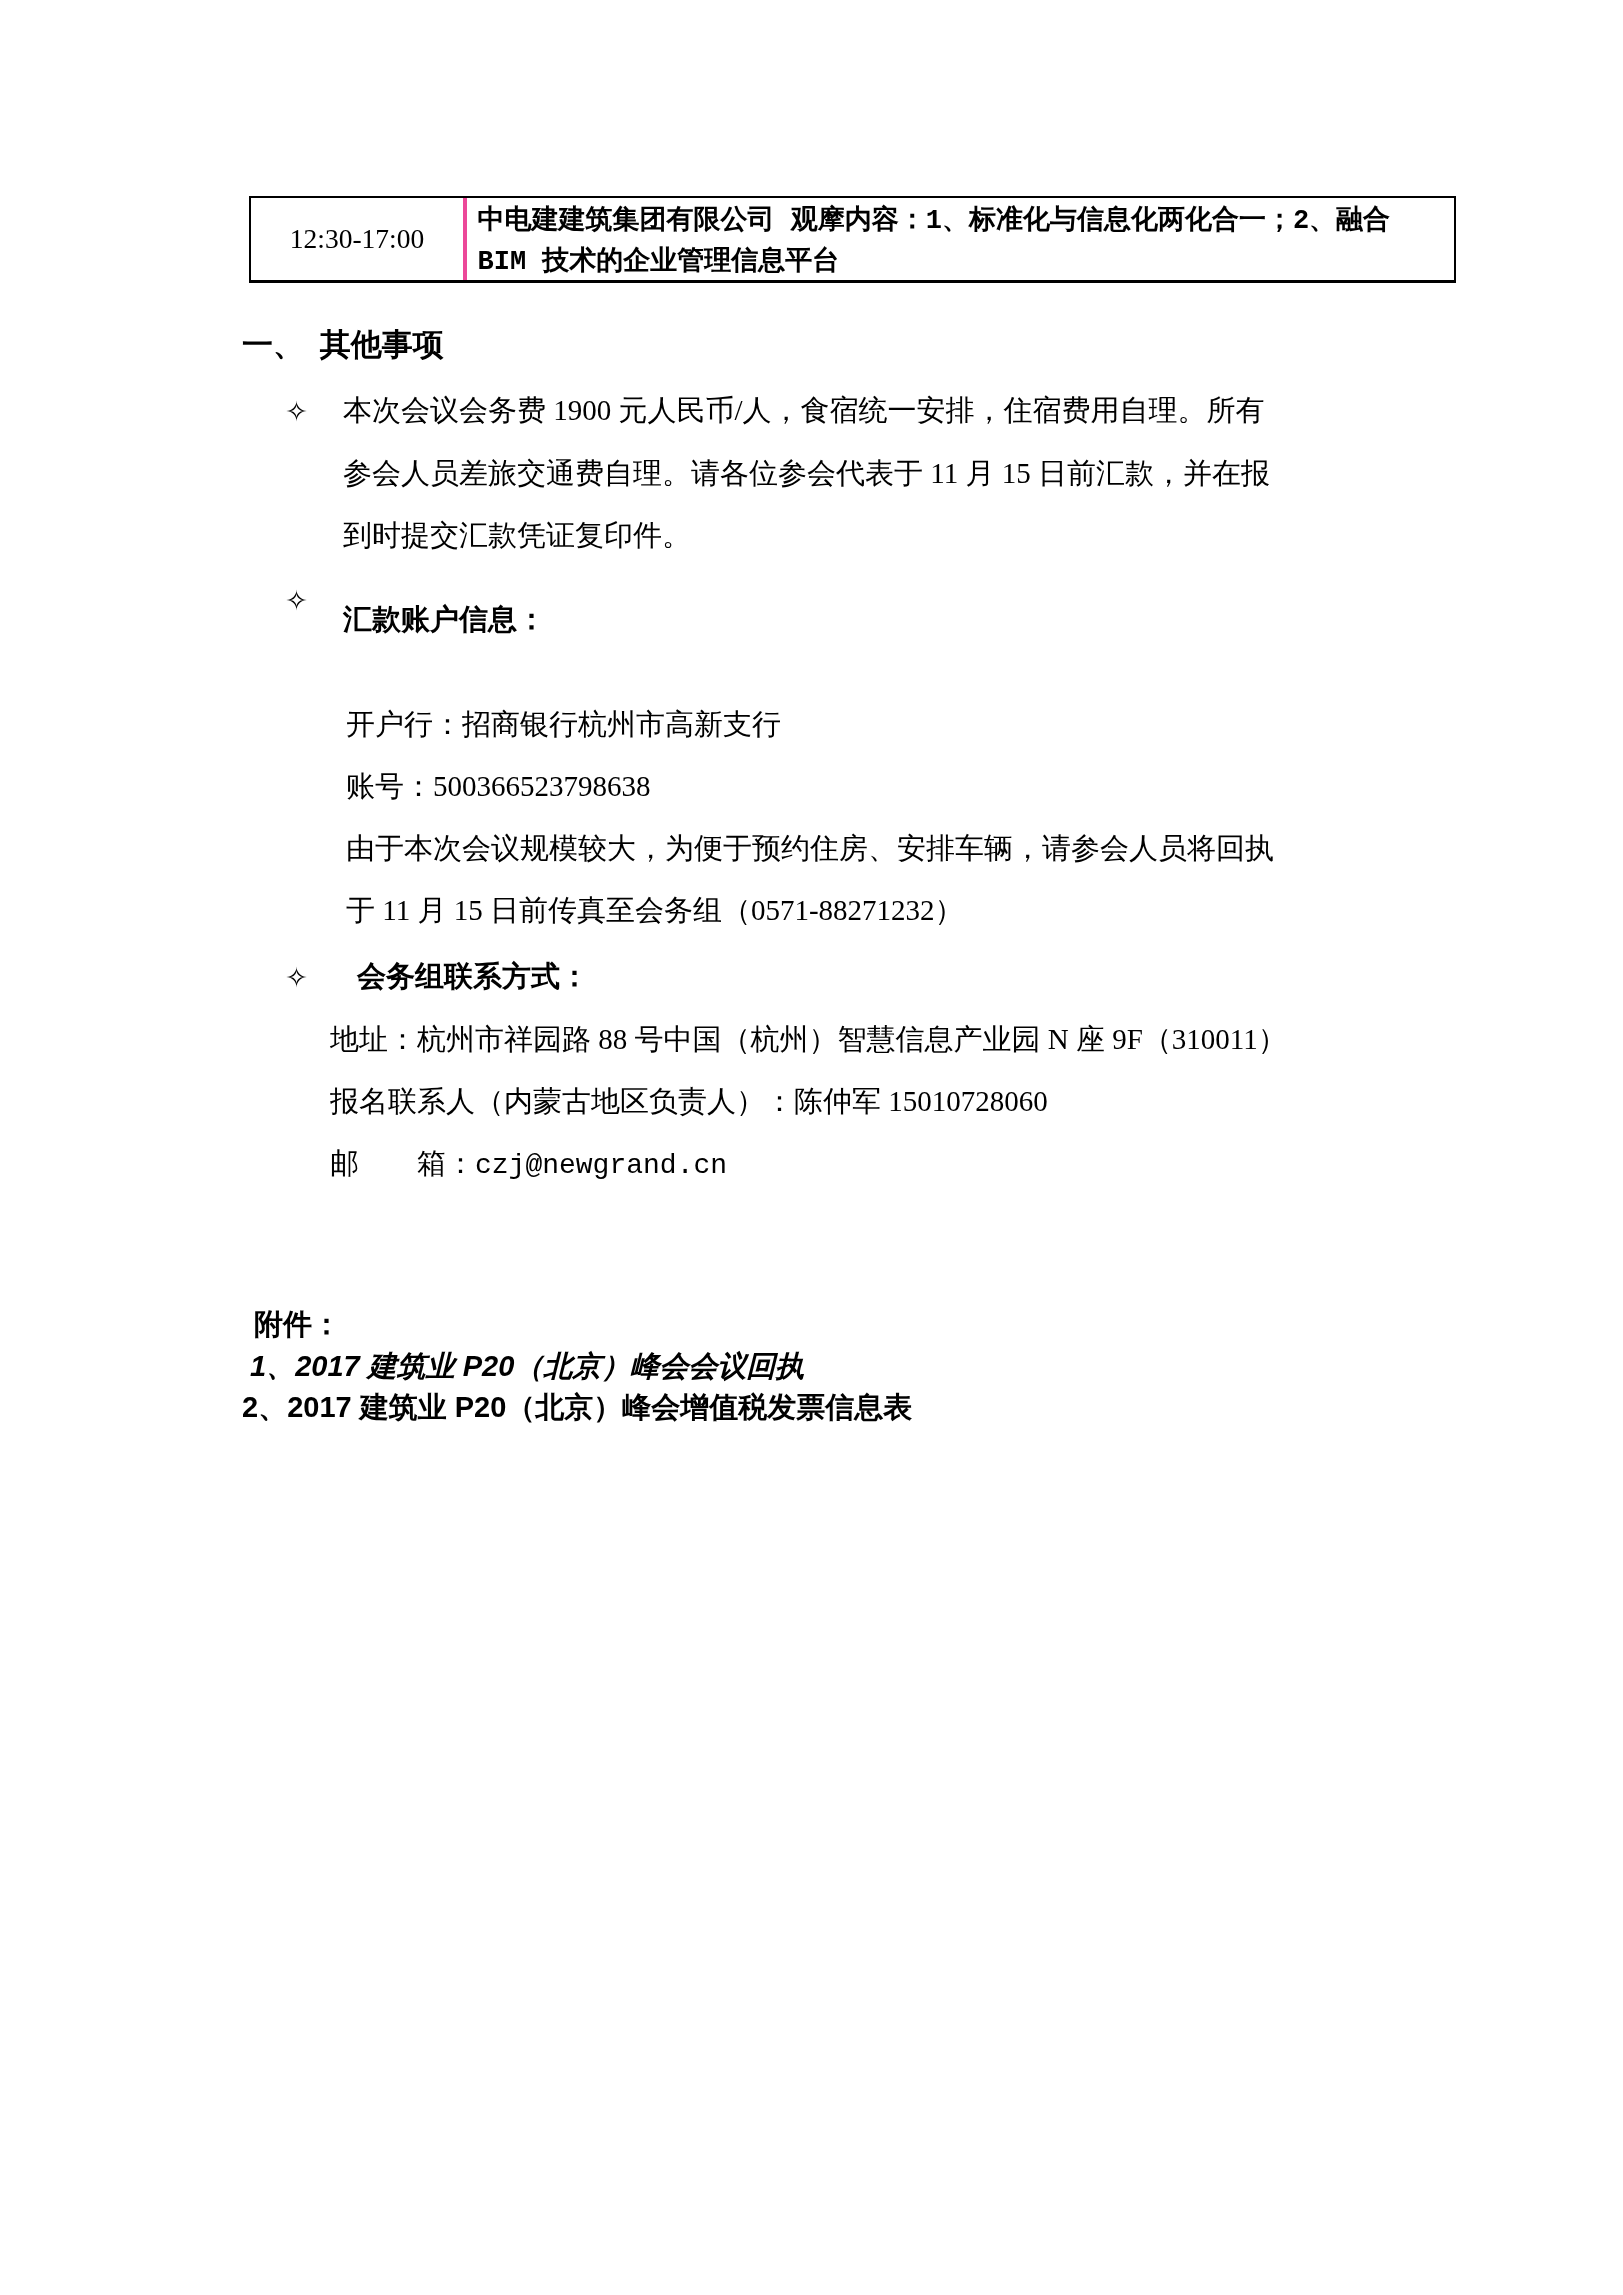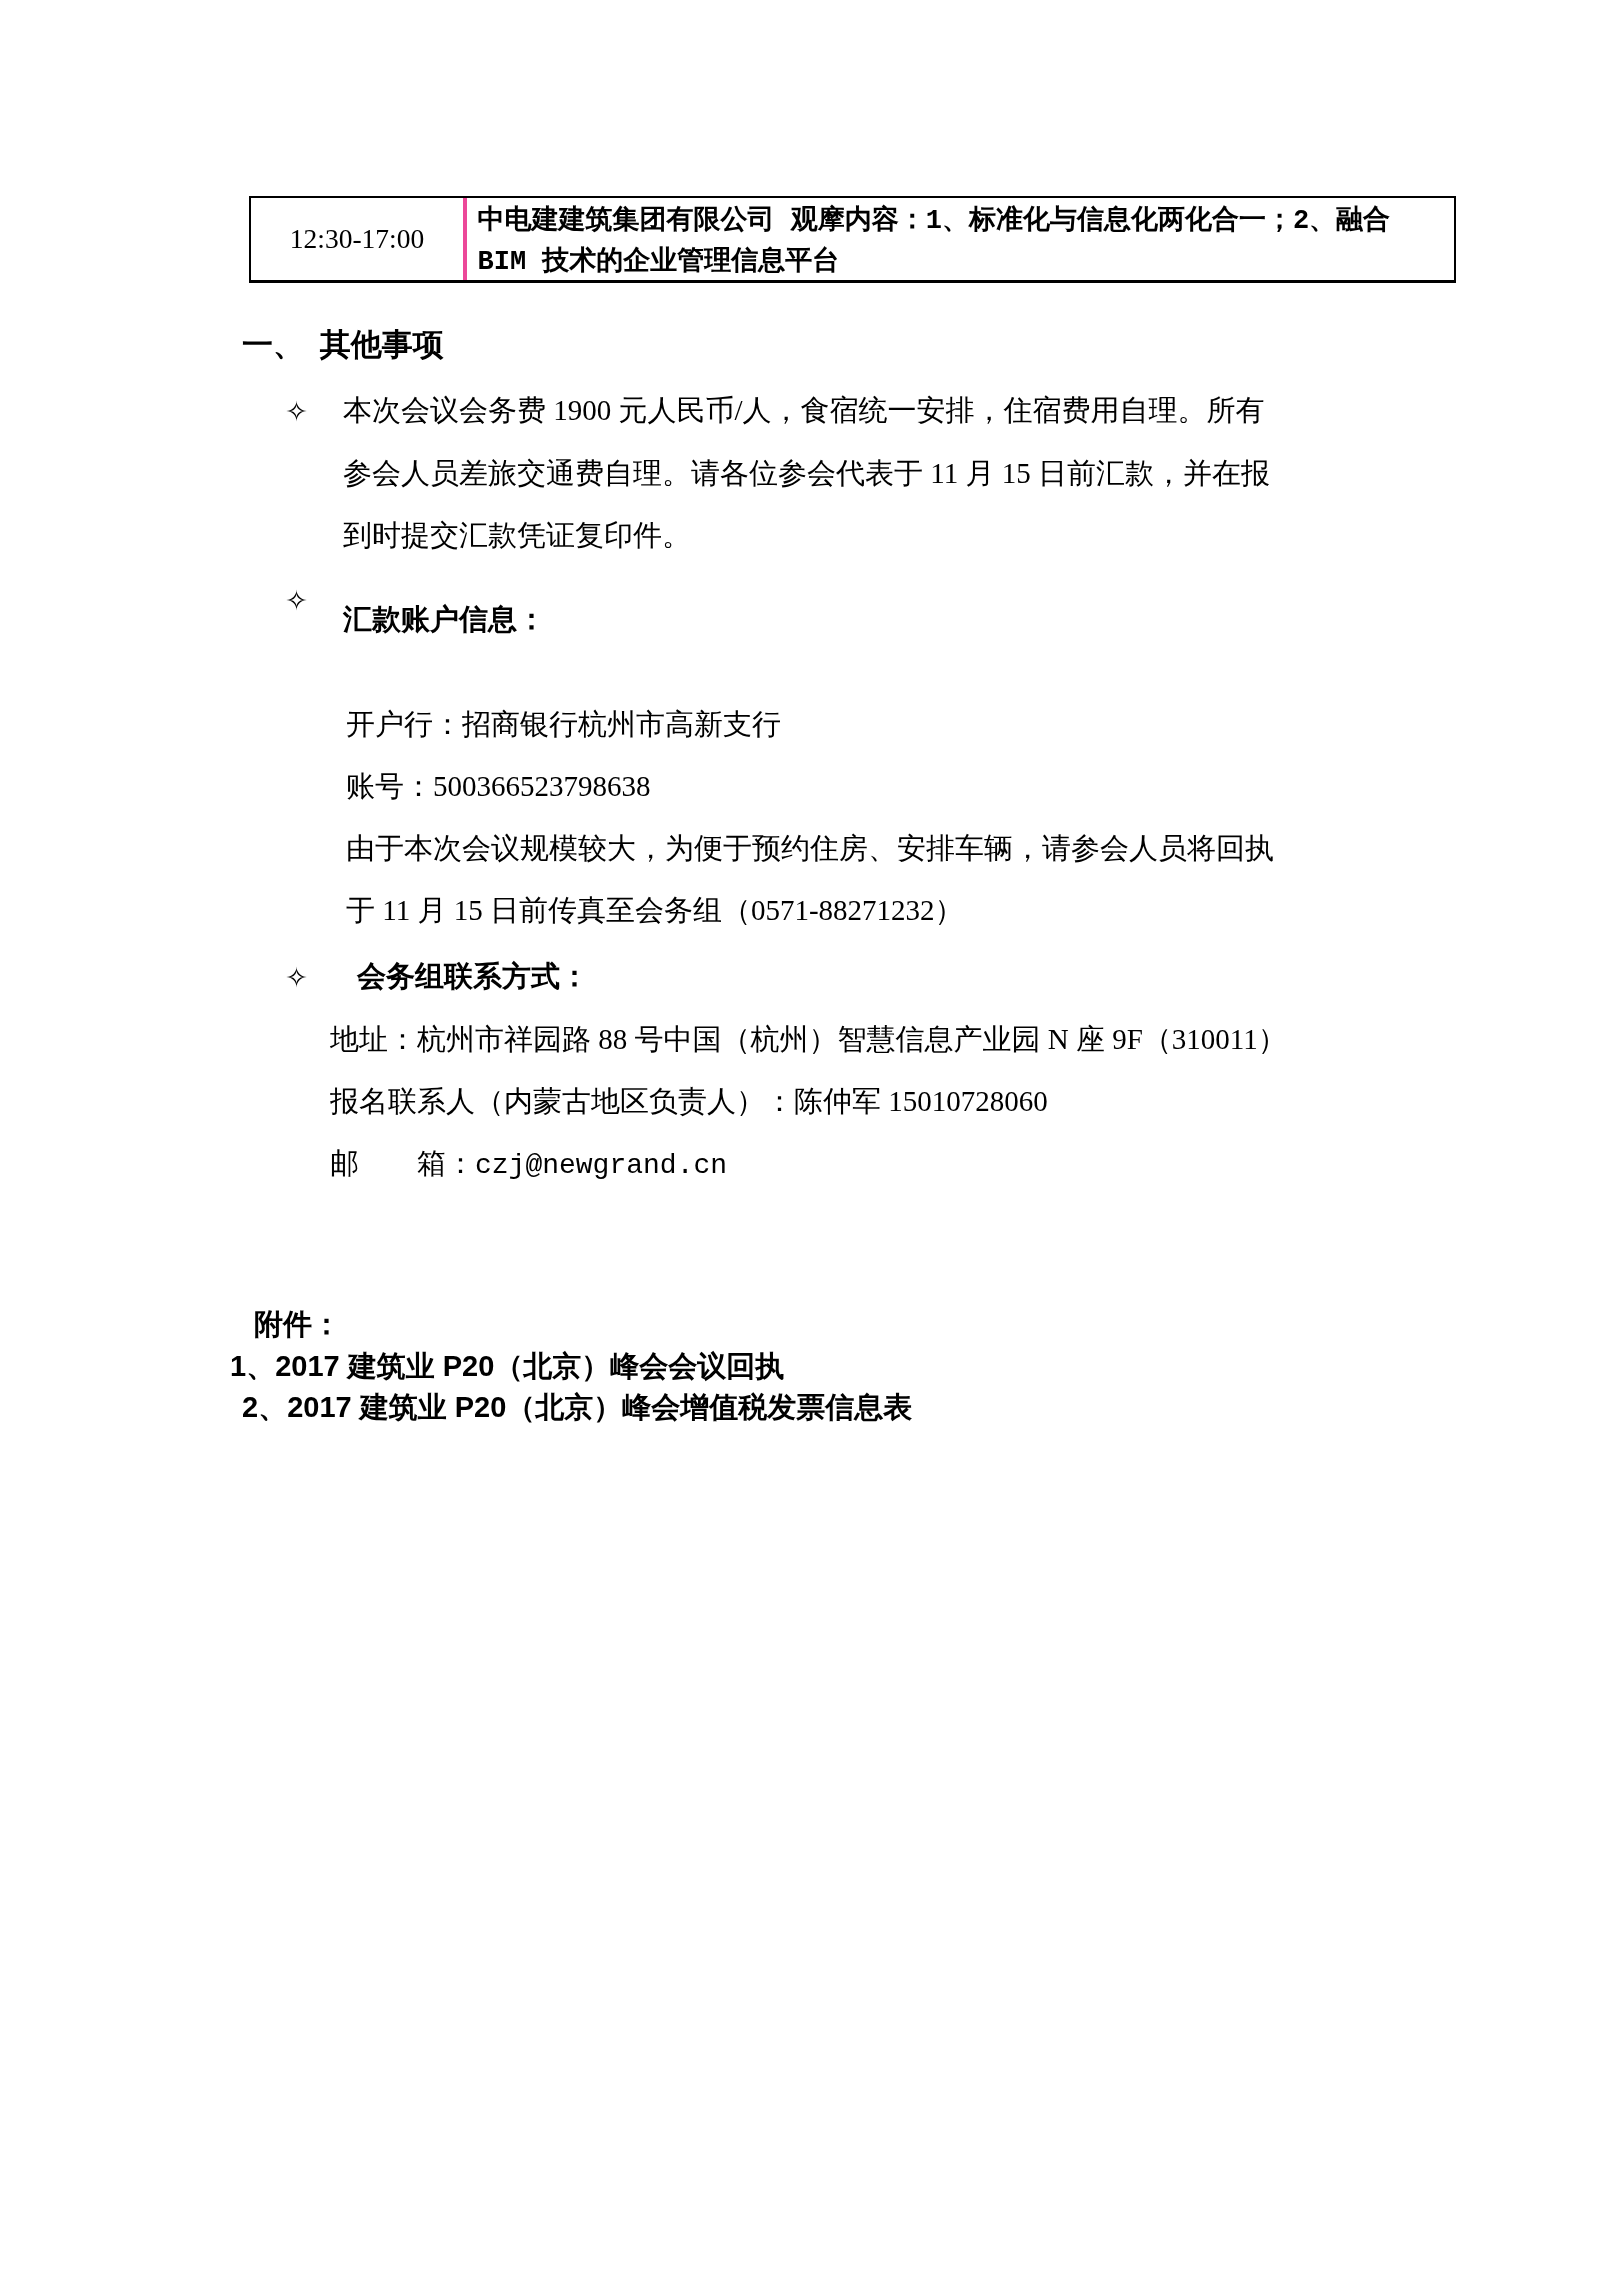--- a/index.html
+++ b/index.html
@@ -119,17 +119,17 @@
 
   <div class="abs diamond" style="left:285px; top:960px;">✧</div>
   <div class="abs bullet-title" style="left:357px; top:959px;">会务组联系方式：</div>
   <div class="abs body-line" style="left:330px; top:1022px;">地址：杭州市祥园路 88 号中国（杭州）智慧信息产业园 N 座 9F（310011）</div>
   <div class="abs body-line" style="left:330px; top:1084px;text-align:center;">报名联系人（内蒙古地区负责人）：陈仲军 15010728060</div>
   <div class="abs body-line" style="left:330px; top:1146px;">
     <span>邮　　箱：</span><span class="email-value">czj@newgrand.cn</span>
   </div>
 
   <div class="abs attach-line" style="left:242px; top:1308px;margin-left:12px;">附件：</div>
-  <div class="abs attach-line" style="left:230px; top:1350px;">1、2017 建筑业 P20（北京）峰会会议回执</div>
+  <div class="abs attach-line" style="left:250px; top:1350px;font-style:italic;">1、2017 建筑业 P20（北京）峰会会议回执</div>
   <div class="abs attach-line" style="left:242px; top:1391px;">2、2017 建筑业 P20（北京）峰会增值税发票信息表</div>
 
 </div>
 
 
 </body></html>

